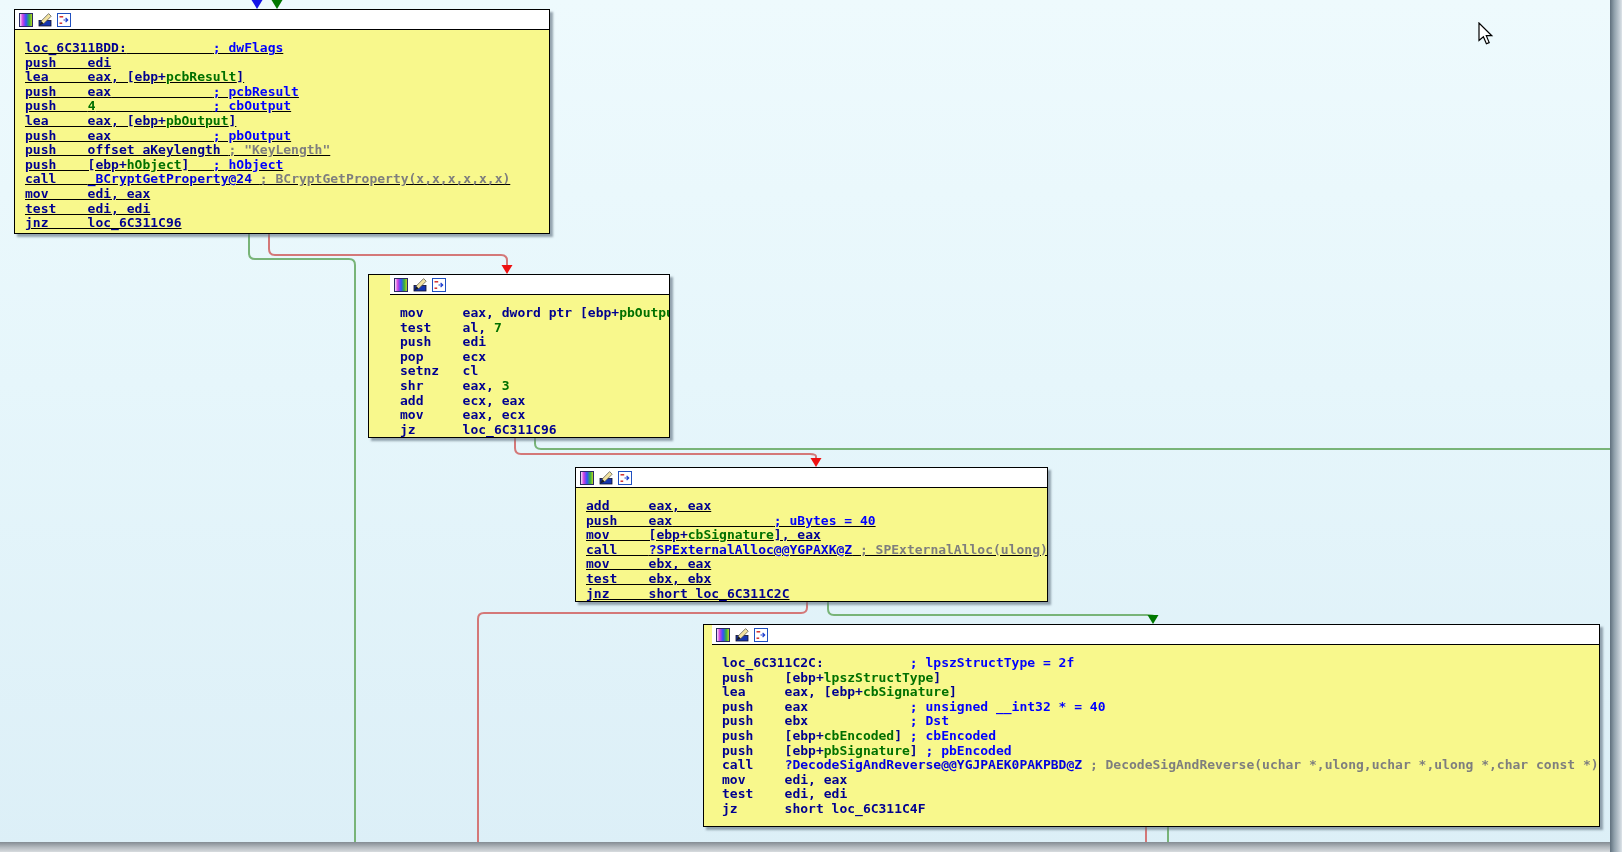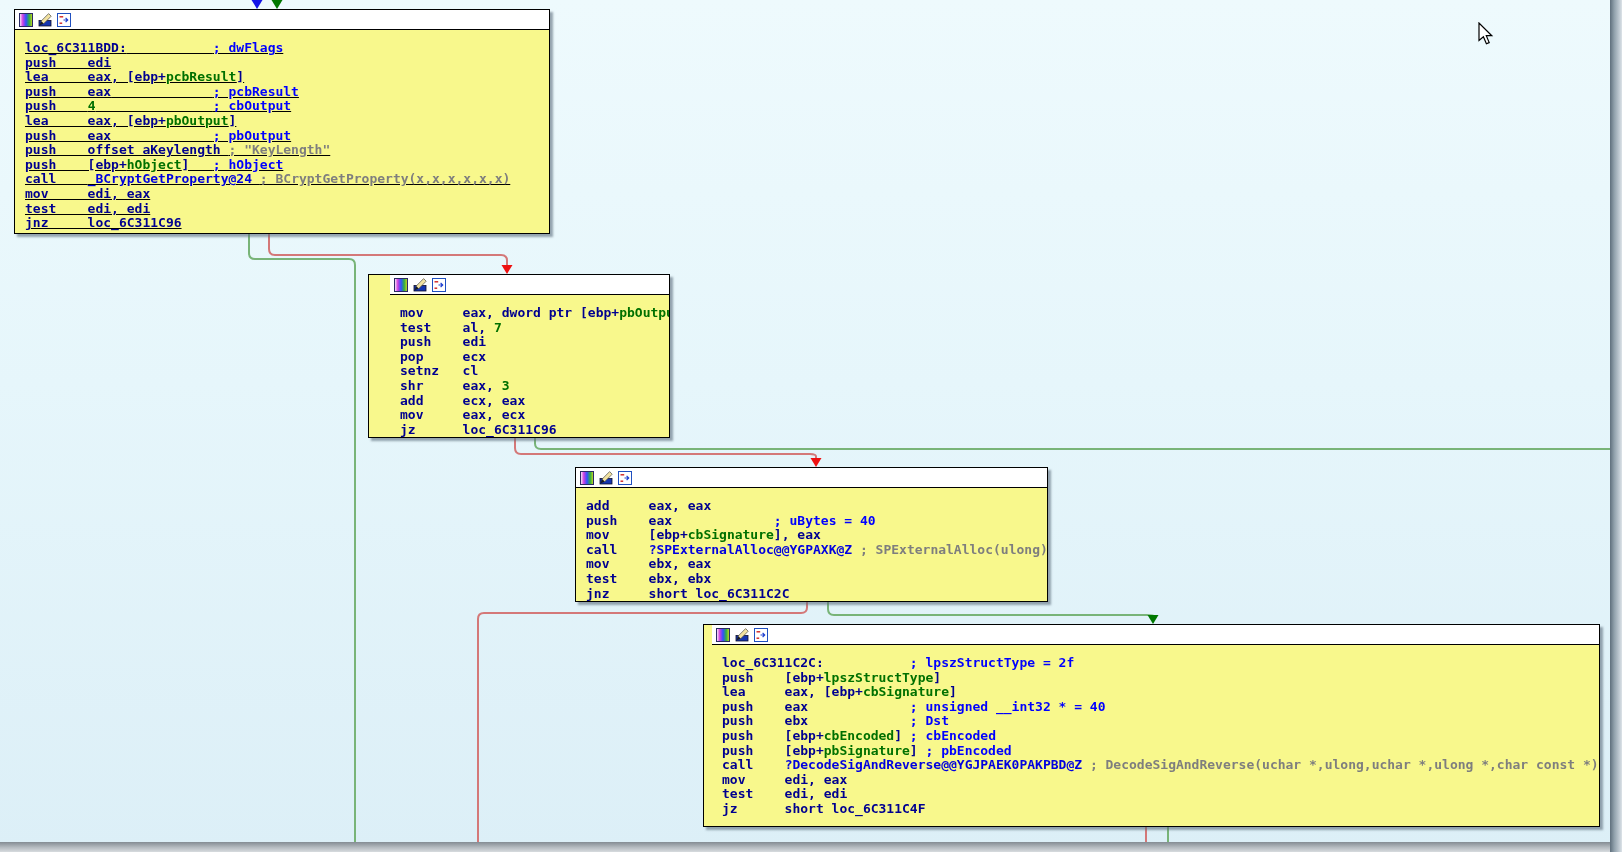--- a/index.html
+++ b/index.html
@@ -135,21 +135,21 @@
 <span>test    al, </span><span class="g">7</span>
 <span>push    edi</span>
 <span>pop     ecx</span>
 <span>setnz   cl</span>
 <span>shr     eax, </span><span class="g">3</span>
 <span>add     ecx, eax</span>
 <span>mov     eax, ecx</span>
 <span>jz      loc_6C311C96</span>
 </pre>
   </div>
-      <div class="node" style="left: 575px; top: 467px; width: 473px; height: 135px; background: rgb(248, 248, 140);">
+      <div class="node" style="left: 575px; top: 467px; width: 473px; height: 135px; background: rgb(248, 248, 140); text-decoration: underline;">
     <div class="node-titlebar">
       <svg class="ticon" viewBox="0 0 14 14">
         <rect x="0.5" y="0.5" width="13" height="13" fill="url(#rainbow)" stroke="#2a2a66"></rect>
       </svg>
       <svg class="ticon" viewBox="0 0 14 14">
         <rect x="1" y="7.5" width="12" height="5.5" fill="#1535b0" stroke="#10102a" stroke-width="0.8"></rect>
         <polygon points="10.6,0.6 13.2,3.2 5.6,10.8 3,8.2" fill="#f2e2a0" stroke="#4a4a4a" stroke-width="0.7"></polygon>
         <polygon points="3,8.2 5.6,10.8 1.6,12.2" fill="#1c1c1c"></polygon>
       </svg>
       <svg class="ticon" viewBox="0 0 14 14">

